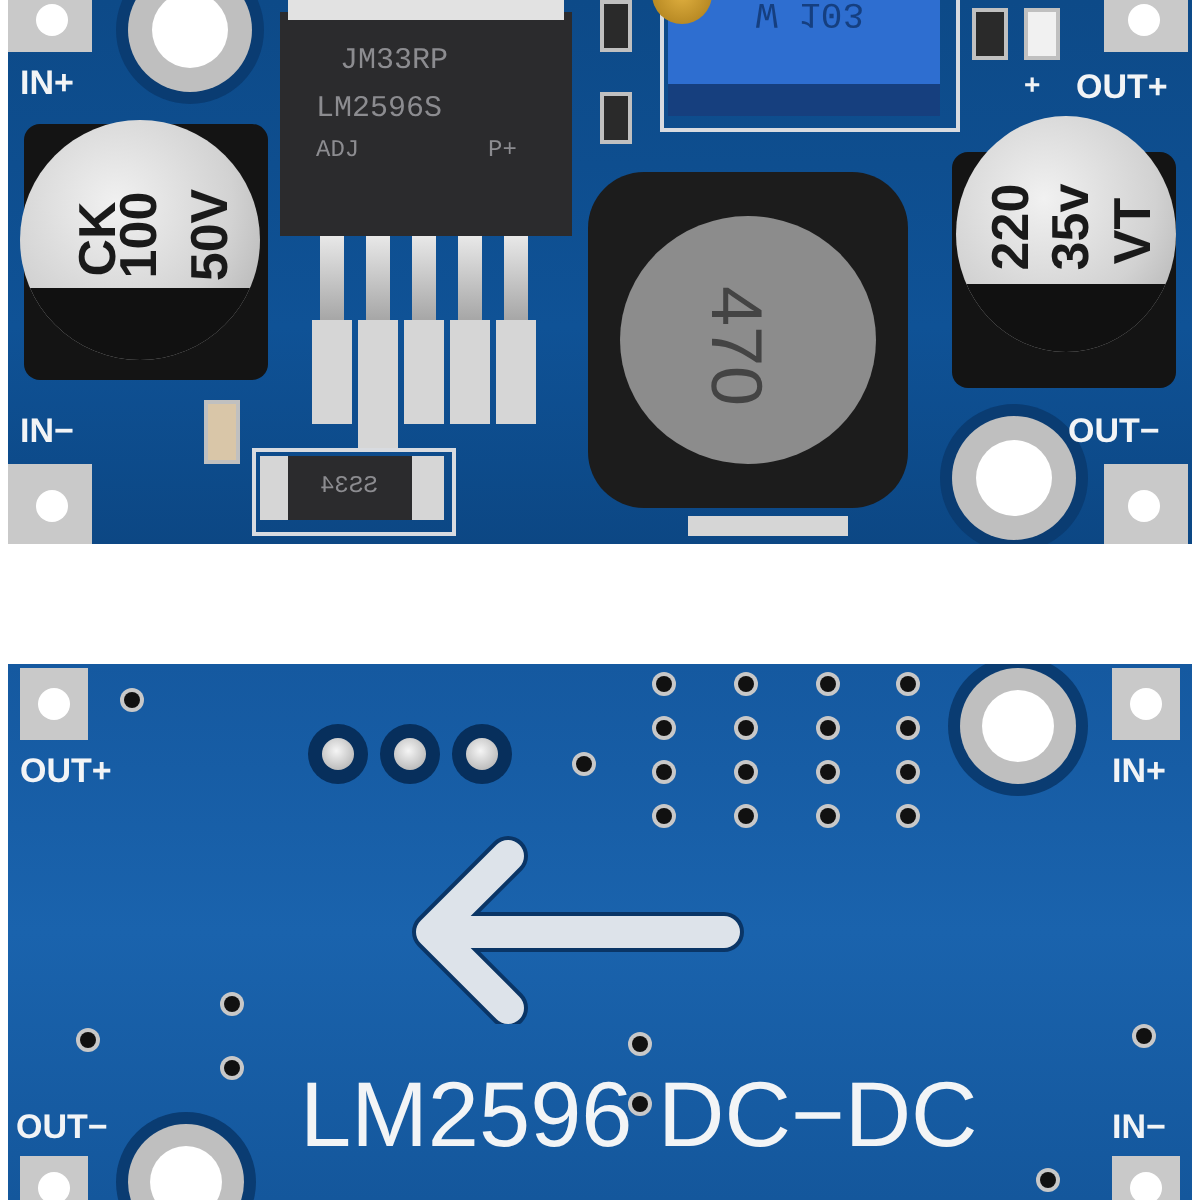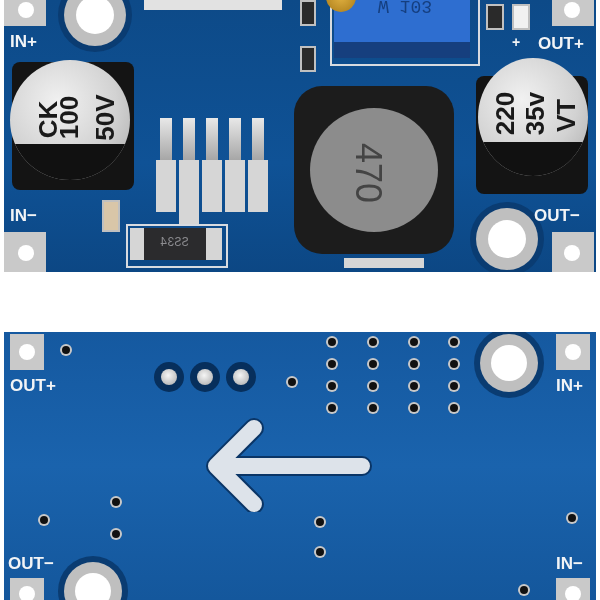--- a/index.html
+++ b/index.html
@@ -64,20 +64,26 @@
   <div class="silk" style="left:508px;top:34px;font-size:14px;">+</div>
 
   <div class="cap-base" style="left:8px;top:62px;width:122px;height:128px;"></div>
   <div class="cap" style="left:6px;top:60px;width:120px;height:120px;">
     <div class="band" style="height:36px;"></div>
     <div class="txt" style="left:20px;top:44px;font-size:26px;transform:rotate(-90deg);">CK</div>
     <div class="txt" style="left:38px;top:42px;font-size:26px;transform:rotate(-90deg);">100</div>
     <div class="txt" style="left:72px;top:42px;font-size:26px;transform:rotate(-90deg);">50V</div>
   </div>
 
+  <div class="ic" style="left:136px;top:6px;width:146px;height:112px;">
+    <div class="mark" style="left:30px;top:16px;">JM33RP</div>
+    <div class="mark" style="left:18px;top:40px;">LM2596S</div>
+    <div class="mark" style="left:18px;top:62px;font-size:12px;">ADJ</div>
+    <div class="mark" style="left:104px;top:62px;font-size:12px;">P+</div>
+  </div>
   <div class="abs" style="left:140px;top:0;width:138px;height:10px;background:#e2e2e2;"></div>
 
   <div class="pin" style="left:156px;top:118px;width:12px;height:48px;"></div>
   <div class="pin" style="left:179px;top:118px;width:12px;height:48px;"></div>
   <div class="pin" style="left:202px;top:118px;width:12px;height:48px;"></div>
   <div class="pin" style="left:225px;top:118px;width:12px;height:48px;"></div>
   <div class="pin" style="left:248px;top:118px;width:12px;height:48px;"></div>
   <div class="padr" style="left:152px;top:160px;width:20px;height:52px;"></div>
   <div class="padr" style="left:175px;top:160px;width:20px;height:64px;"></div>
   <div class="padr" style="left:198px;top:160px;width:20px;height:52px;"></div>
@@ -187,13 +193,14 @@
 
   <svg class="arrow" style="left:200px;top:84px;" width="170" height="96" viewBox="0 0 170 96">
     <g fill="none" stroke="#0a3566" stroke-width="20" stroke-linecap="round" stroke-linejoin="round">
       <path d="M50 12 L12 50 L50 88 M12 50 L158 50"></path>
     </g>
     <g fill="none" stroke="#dde3ea" stroke-width="16" stroke-linecap="round" stroke-linejoin="round">
       <path d="M50 12 L12 50 L50 88 M12 50 L158 50"></path>
     </g>
   </svg>
 
+  <div class="silk" style="left:146px;top:198px;font-size:46px;font-weight:normal;letter-spacing:0px;">LM2596 DC−DC</div>
 </div>
 
 </body></html>

